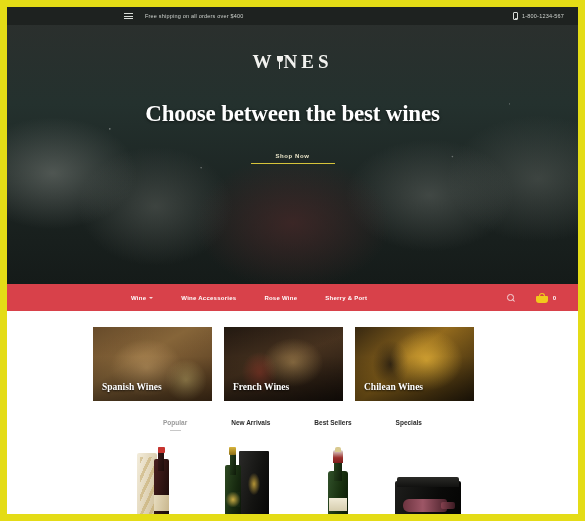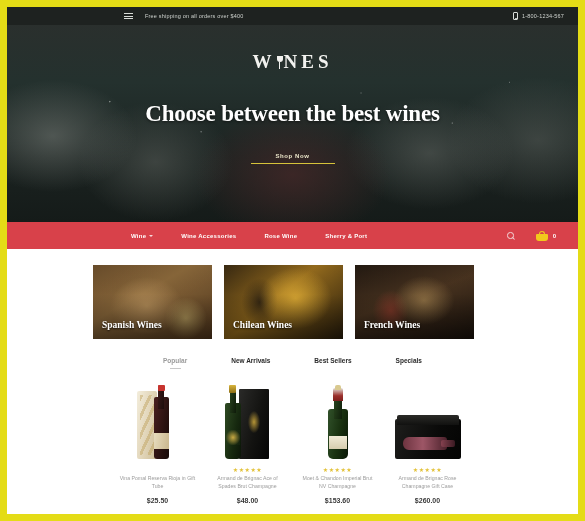--- a/index.html
+++ b/index.html
@@ -11,21 +11,21 @@
   }
   #frame {
     position: absolute; inset: 0;
     border: 7px solid #e4dc16;
     background: #fff;
     overflow: hidden;
   }
   
   .hero {
     position: relative;
-    height: 215px;
+    height: 277px;
     background:
       radial-gradient(ellipse 120px 80px at 8% 60%, rgba(120,125,120,.55), transparent 70%),
       radial-gradient(ellipse 110px 85px at 26% 72%, rgba(95,100,95,.5), transparent 70%),
       radial-gradient(ellipse 140px 95px at 50% 78%, rgba(70,40,40,.75), transparent 70%),
       radial-gradient(ellipse 120px 80px at 74% 68%, rgba(110,115,110,.45), transparent 70%),
       radial-gradient(ellipse 130px 90px at 93% 62%, rgba(100,105,100,.45), transparent 70%),
       linear-gradient(180deg, #2c2f2d 0%, #24312e 35%, #1b2321 70%, #151b19 100%);
     overflow: hidden;
   }
   .hero::after {
@@ -395,25 +395,25 @@
         </span>
         <span class="cart-count">0</span>
       </span>
     </div>
   </div>
 
   <div class="cats">
     <div class="cat cat-1">
       <span class="cat-label">Spanish Wines</span>
     </div>
+    <div class="cat cat-2">
+      <span class="cat-label">French Wines</span>
+    </div>
     <div class="cat cat-3">
       <span class="cat-label">Chilean Wines</span>
-    </div>
-    <div class="cat cat-2">
-      <span class="cat-label">French Wines</span>
     </div>
   </div>
 
   <div class="tabs">
     <span class="tab active">Popular</span>
     <span class="tab">New Arrivals</span>
     <span class="tab">Best Sellers</span>
     <span class="tab">Specials</span>
   </div>
 

